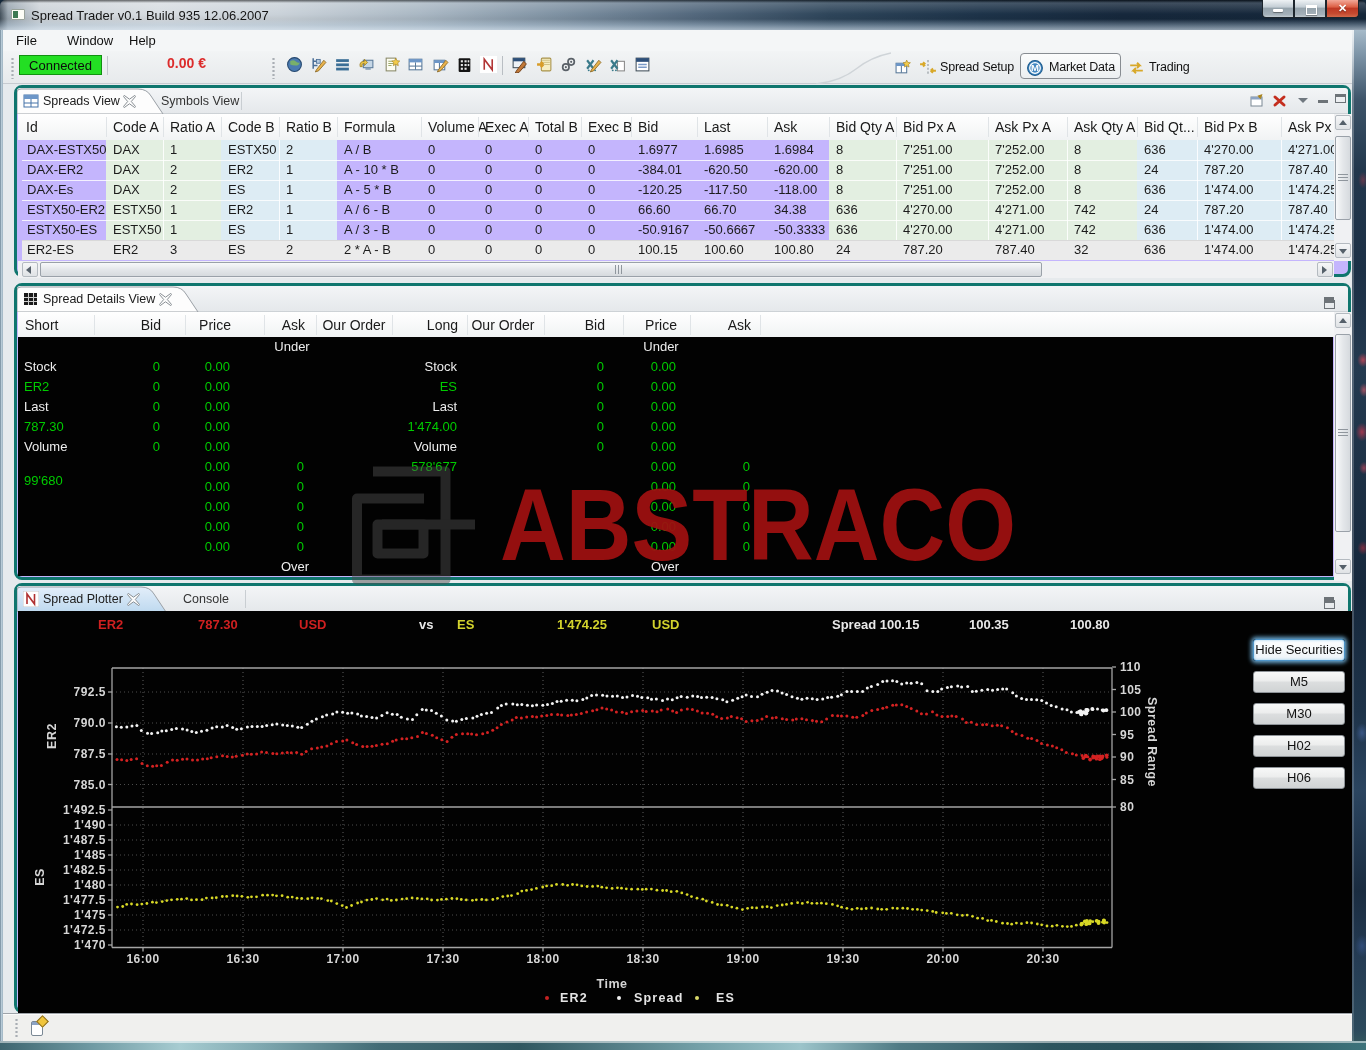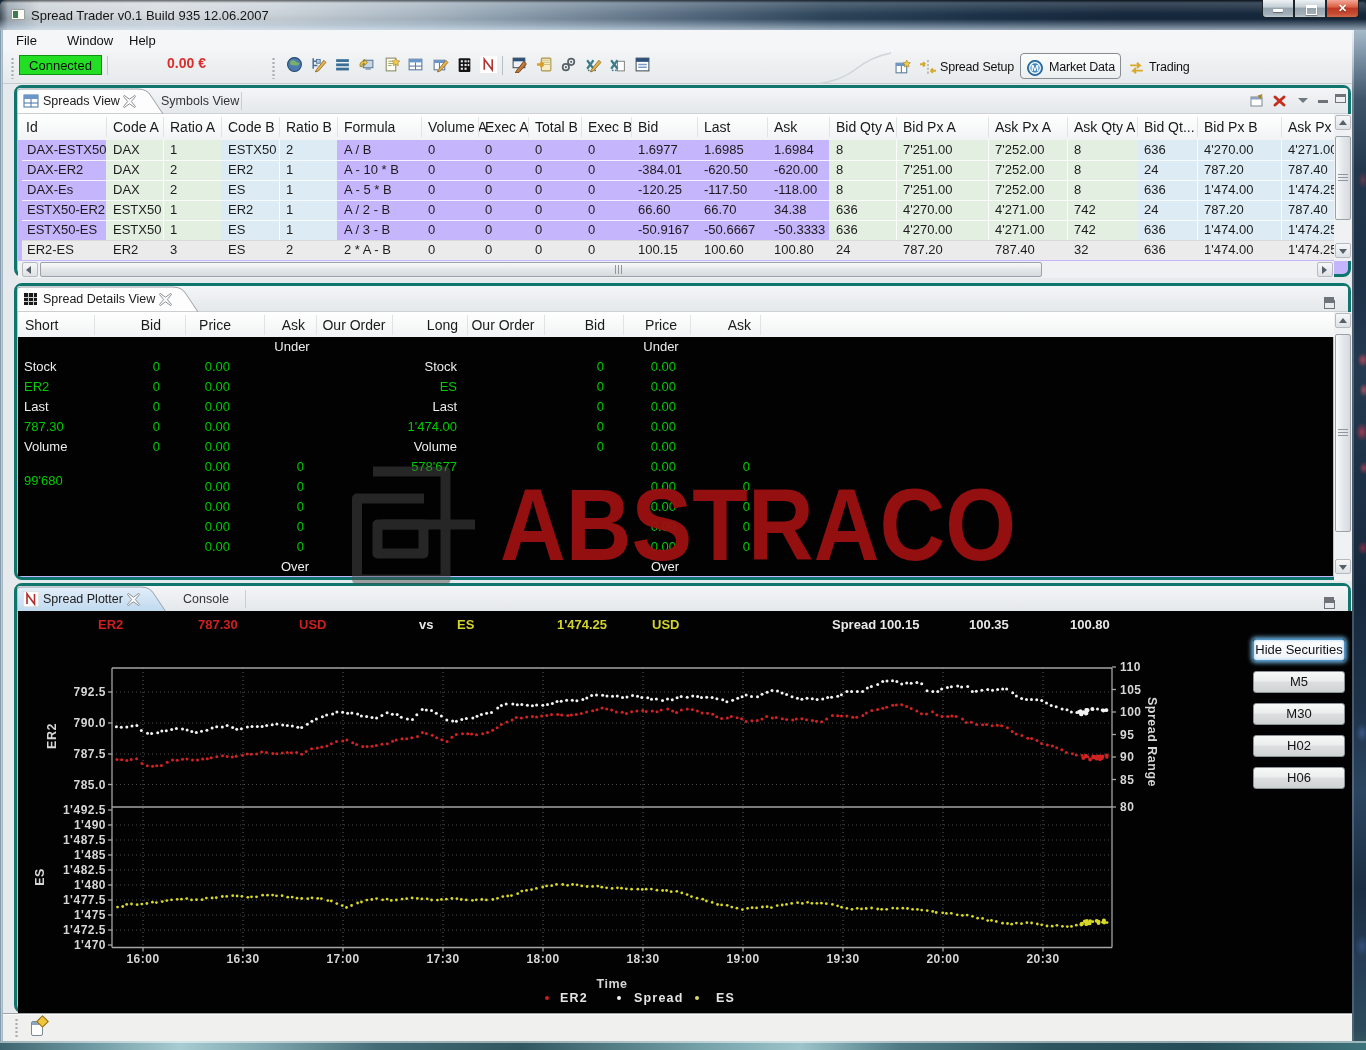--- a/index.html
+++ b/index.html
@@ -403,21 +403,21 @@
         <span style="left:1126px">636</span>
         <span style="left:1186px">1'474.00</span>
         <span style="left:1270px">1'474.25</span>
       </div>
       <div class="row abs" style="left:1px;top:112px;width:1316px;height:20px;line-height:20px">
         <span style="left:9px">ESTX50-ER2</span>
         <span style="left:95px">ESTX50</span>
         <span style="left:152px">1</span>
         <span style="left:210px">ER2</span>
         <span style="left:268px">1</span>
-        <span style="left:326px">A / 2 - B</span>
+        <span style="left:326px">A / 6 - B</span>
         <span style="left:410px">0</span>
         <span style="left:467px">0</span>
         <span style="left:517px">0</span>
         <span style="left:570px">0</span>
         <span style="left:620px">66.60</span>
         <span style="left:686px">66.70</span>
         <span style="left:756px">34.38</span>
         <span style="left:818px">636</span>
         <span style="left:885px">4'270.00</span>
         <span style="left:977px">4'271.00</span>

